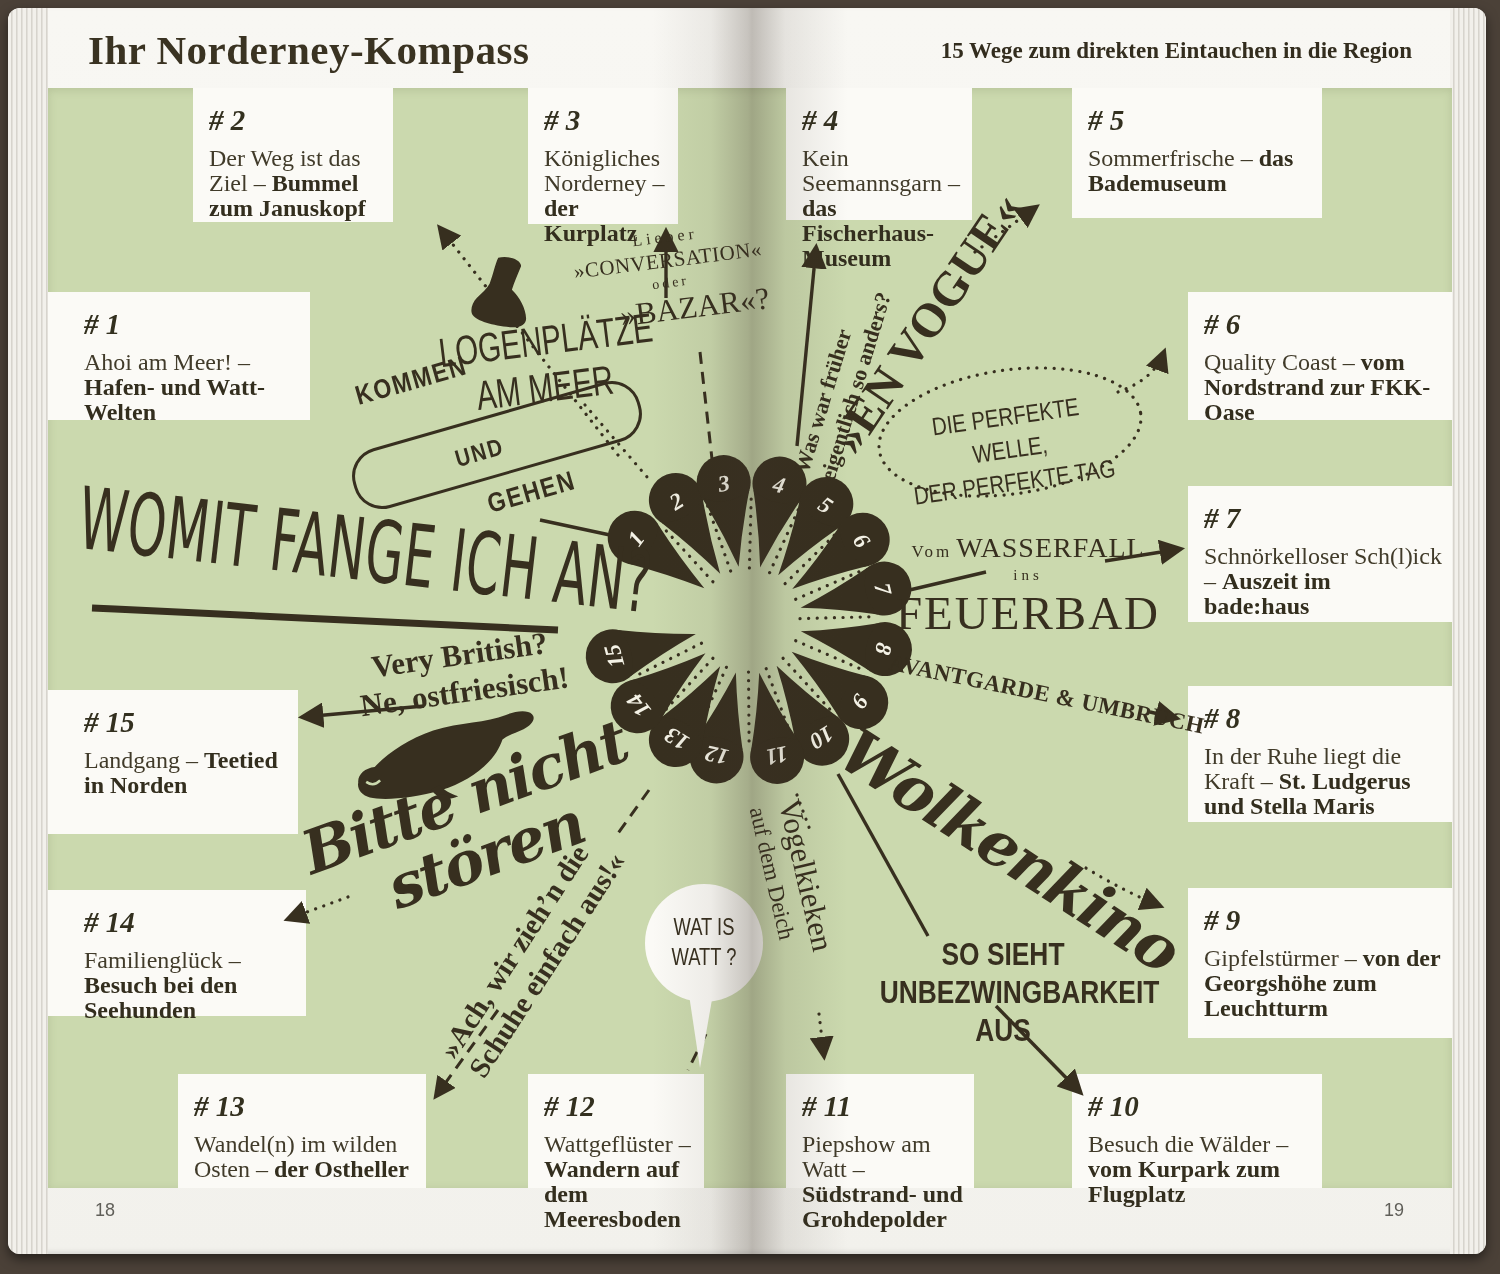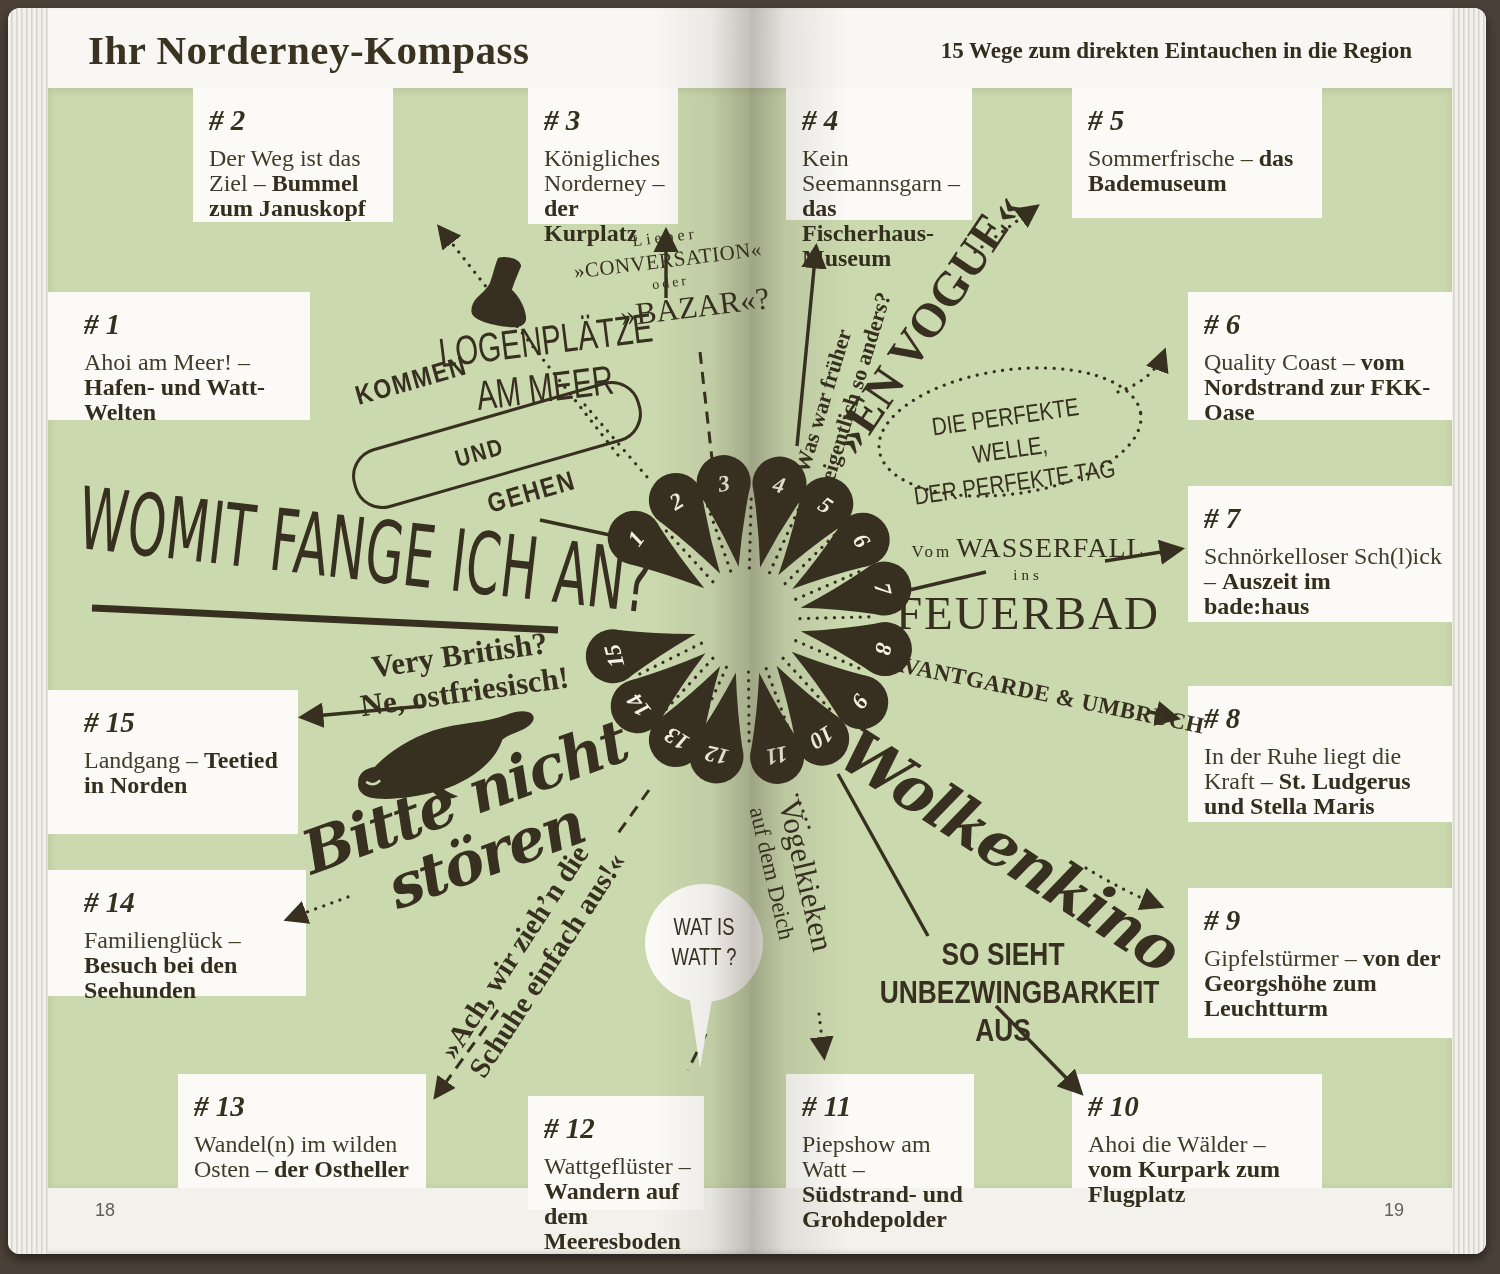--- a/index.html
+++ b/index.html
@@ -132,35 +132,35 @@
   <div class="bx" style="left:1188px;top:686px;width:264px;height:136px;">
     <div class="bnum"># 8</div>
     <div class="btxt"><span>In der Ruhe liegt die Kraft – </span><strong>St. Ludgerus und Stella Maris</strong></div>
   </div>
   <div class="bx" style="left:1188px;top:888px;width:264px;height:150px;">
     <div class="bnum"># 9</div>
     <div class="btxt"><span>Gipfelstürmer – </span><strong>von der Georgshöhe zum Leuchtturm</strong></div>
   </div>
   <div class="bx" style="left:1072px;top:1074px;width:250px;height:114px;">
     <div class="bnum"># 10</div>
-    <div class="btxt"><span>Ahoi die Wälder – </span><strong>vom Kurpark zum Flugplatz</strong></div>
+    <div class="btxt"><span>Besuch die Wälder – </span><strong>vom Kurpark zum Flugplatz</strong></div>
   </div>
   <div class="bx" style="left:786px;top:1074px;width:188px;height:114px;">
     <div class="bnum"># 11</div>
     <div class="btxt"><span>Piepshow am Watt – </span><strong>Südstrand- und Grohdepolder</strong></div>
   </div>
-  <div class="bx" style="left:528px;top:1096px;width:176px;height:114px;">
+  <div class="bx" style="left:528px;top:1074px;width:176px;height:114px;">
     <div class="bnum"># 12</div>
     <div class="btxt"><span>Wattgeflüster – </span><strong>Wandern auf dem Meeresboden</strong></div>
   </div>
   <div class="bx" style="left:178px;top:1074px;width:248px;height:114px;">
     <div class="bnum"># 13</div>
     <div class="btxt"><span>Wandel(n) im wilden Osten – </span><strong>der Ostheller</strong></div>
   </div>
-  <div class="bx lc" style="left:48px;top:870px;width:258px;height:126px;">
+  <div class="bx lc" style="left:48px;top:890px;width:258px;height:126px;">
     <div class="bnum"># 14</div>
     <div class="btxt"><span>Familienglück – </span><strong>Besuch bei den Seehunden</strong></div>
   </div>
   <div class="bx lc" style="left:48px;top:690px;width:250px;height:144px;">
     <div class="bnum"># 15</div>
     <div class="btxt"><span>Landgang – </span><strong>Teetied in Norden</strong></div>
   </div>
 
   <svg id="dg" width="1500" height="1274" viewBox="0 0 1500 1274">
     <defs>

